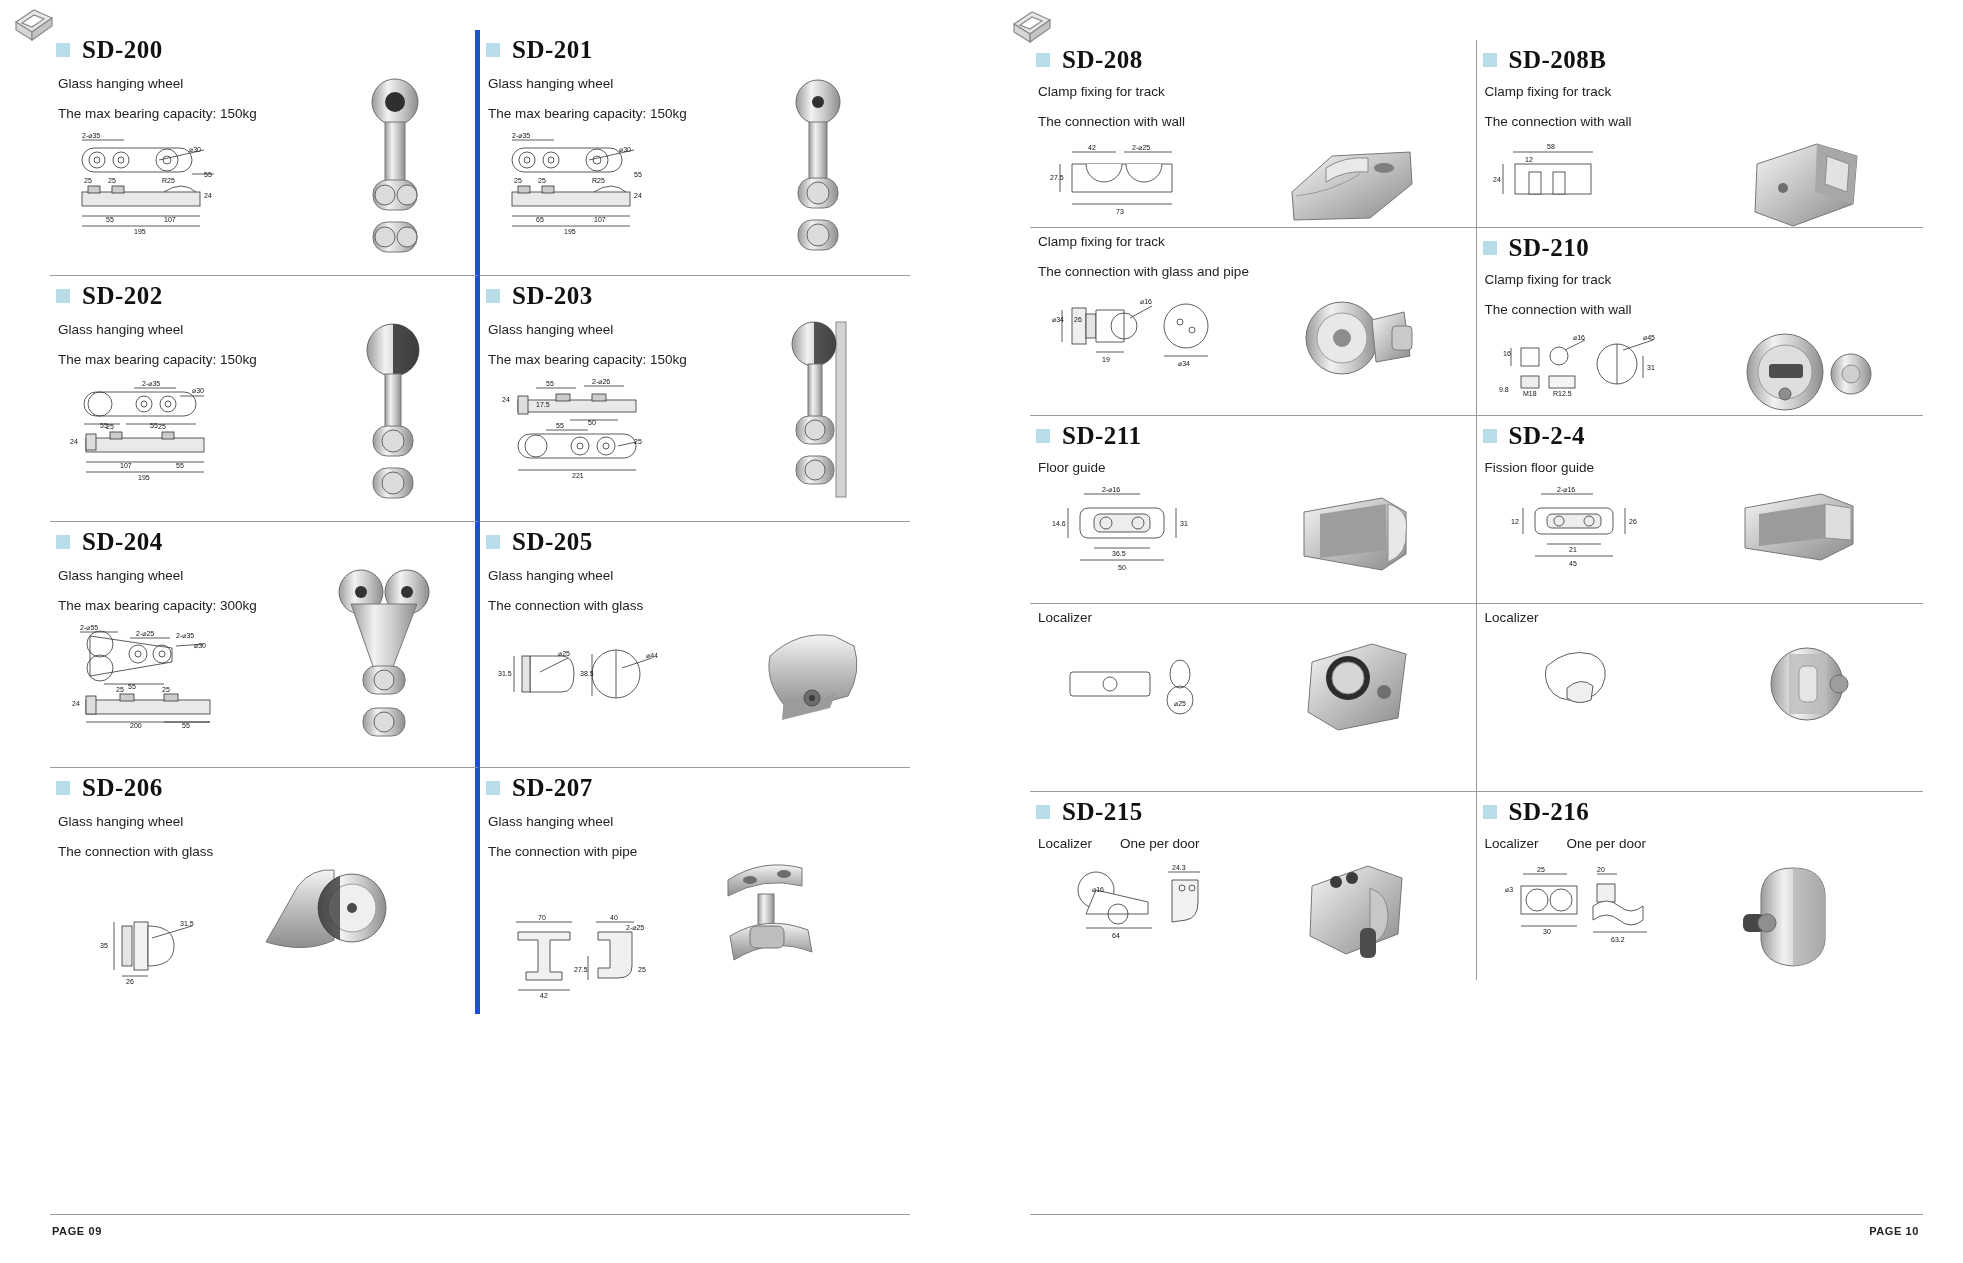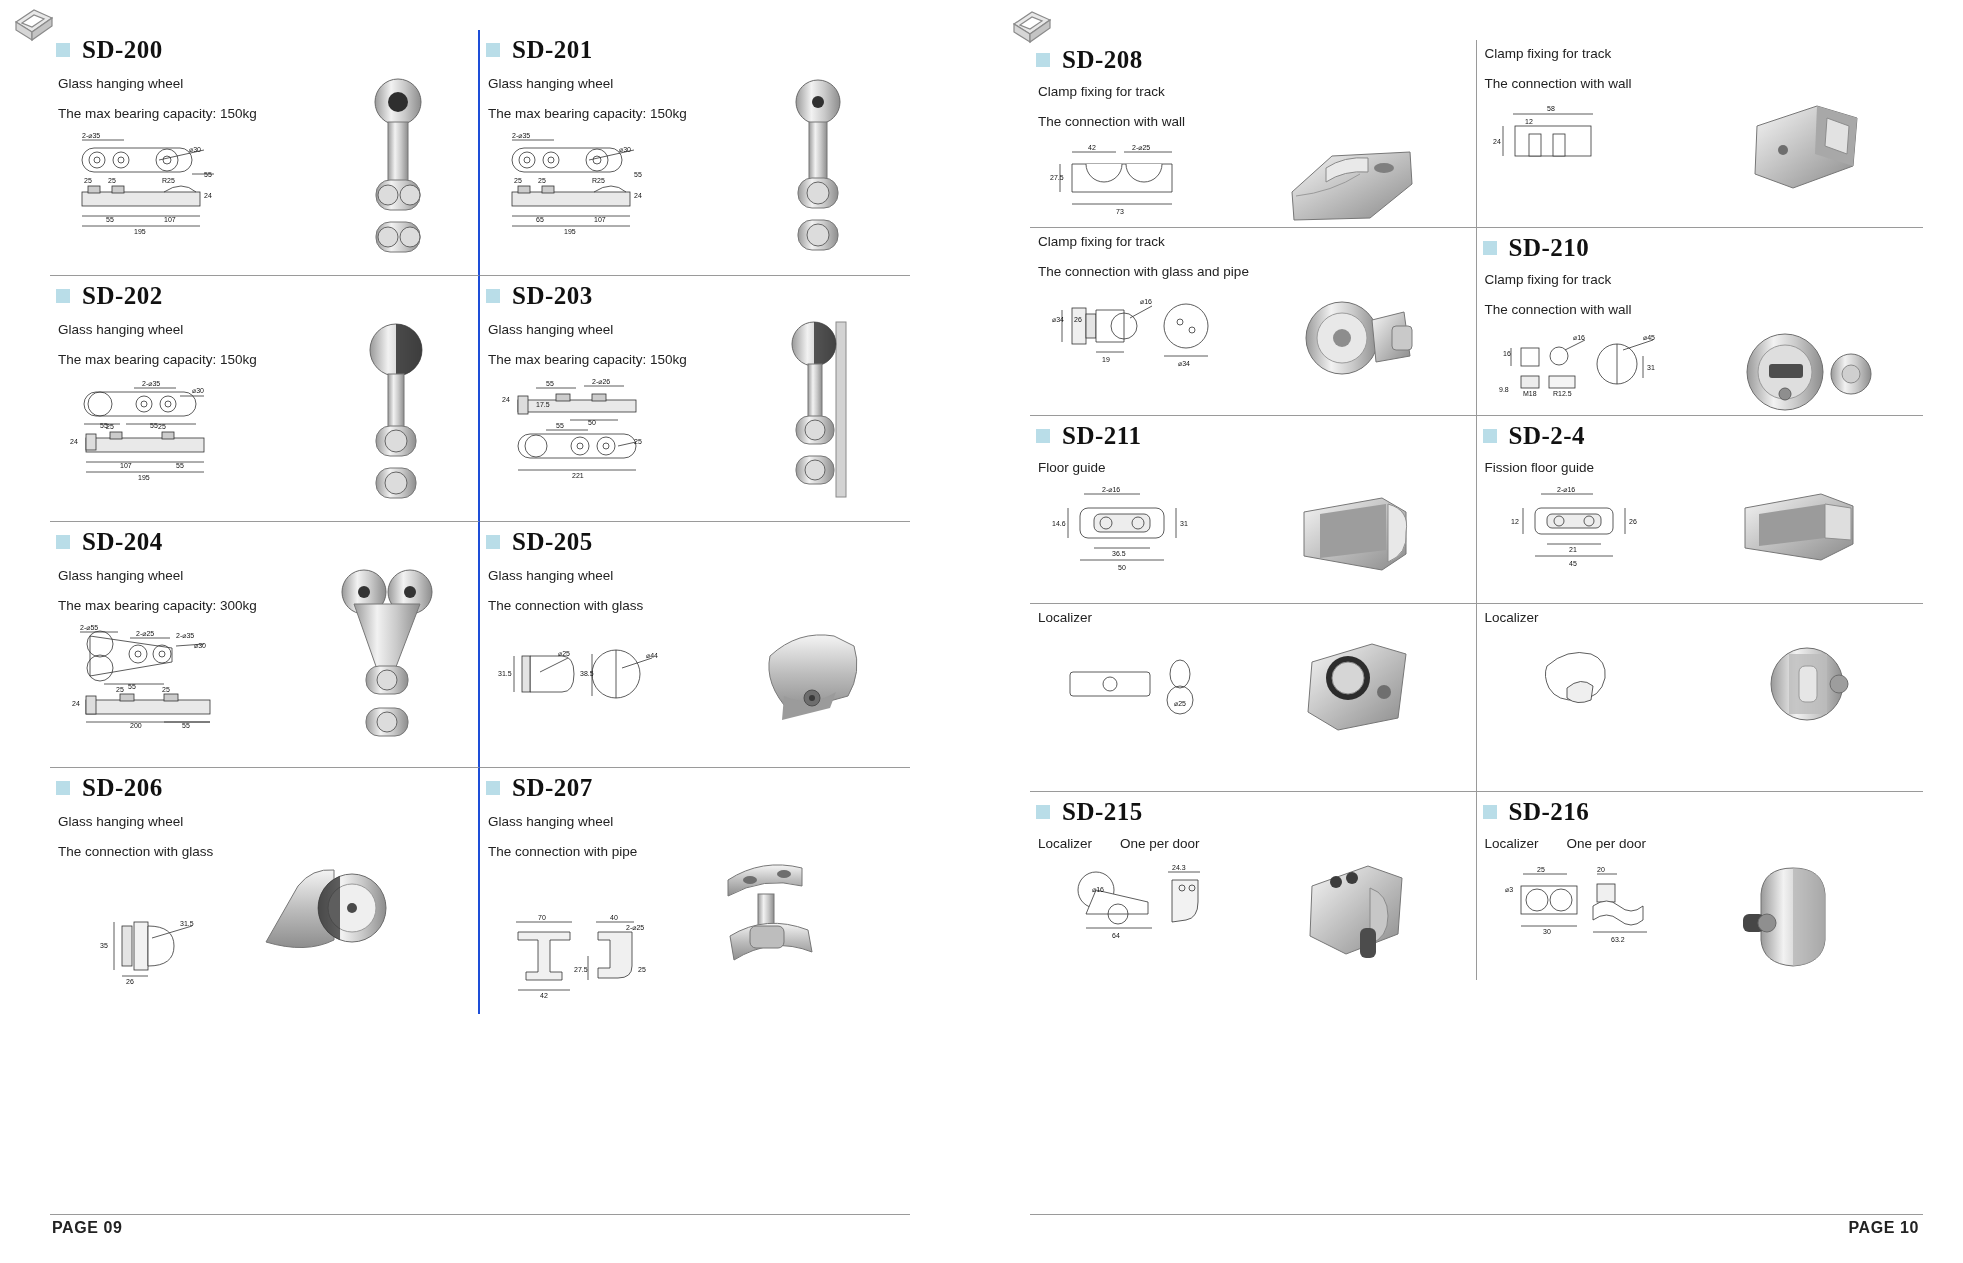--- a/index.html
+++ b/index.html
@@ -60,21 +60,21 @@
     padding-top: 40px;
     grid-template-rows: repeat(5, 188px);
   }
   .cell {
     position: relative;
     box-sizing: border-box;
     padding: 6px 10px 0 6px;
     overflow: hidden;
   }
   .page-left .cell { border-bottom: 1px solid #9a9a9a; }
-  .page-left .cell.col1 { border-right: 2px solid #1d4ed8; }
+  .page-left .cell.col1 { border-right: 5px solid #1d4ed8; }
   .page-left .cell.lastrow { border-bottom: none; }
 
   .page-right .cell { border-bottom: 1px solid #9a9a9a; }
   .page-right .cell.col1 { border-right: 1px solid #9a9a9a; }
   .page-right .cell.lastrow { border-bottom: none; }
 
   .cell-head {
     display: flex;
     align-items: center;
     gap: 12px;
@@ -113,21 +113,21 @@
   .page-right .art { height: 112px; }
 
   .blueprint, .photo {
     position: absolute;
   }
   svg { overflow: visible; }
 
   .footer {
     position: absolute;
     bottom: 26px;
-    font-size: 16px;
+    font-size: 11px;
     font-weight: bold;
     color: #222222;
     letter-spacing: 0.6px;
   }
   .footer-left { left: 52px; }
   .footer-right { right: 44px; }
 
   .page-left::after {
     content: "";
     position: absolute;
@@ -610,20 +610,24 @@
             </defs>
             <path d="M12 58 L52 22 L130 18 L132 50 L90 84 L14 86 Z" fill="url(#m3)" stroke="#777"></path>
             <path d="M46 34 q18 -12 42 -10 l0 14 q-24 -2 -42 10 z" fill="#e9e9e9" stroke="#8a8a8a"></path>
             <ellipse cx="104" cy="34" rx="10" ry="5" fill="#7f7f7f"></ellipse>
             <path d="M16 62 q36 -4 64 -22" stroke="#9a9a9a" fill="none"></path>
           </svg>
         </div>
       </div>
 
       <div class="cell">
+        <div class="cell-head">
+          <span class="bullet"></span>
+          <span class="code">SD-208B</span>
+        </div>
         <div class="desc">Clamp fixing for track</div>
         <div class="desc">The connection with wall</div>
         <div class="art">
           <svg class="blueprint" style="left:10px; top:-6px;" width="150" height="90" viewBox="0 0 150 90">
             <g stroke="#333" fill="none" stroke-width="0.8">
               <line x1="20" y1="14" x2="100" y2="14"></line>
               <rect x="22" y="26" width="76" height="30" fill="#fff"></rect>
               <rect x="36" y="34" width="12" height="22" fill="#fff"></rect>
               <rect x="60" y="34" width="12" height="22" fill="#fff"></rect>
               <line x1="10" y1="26" x2="10" y2="56"></line>

